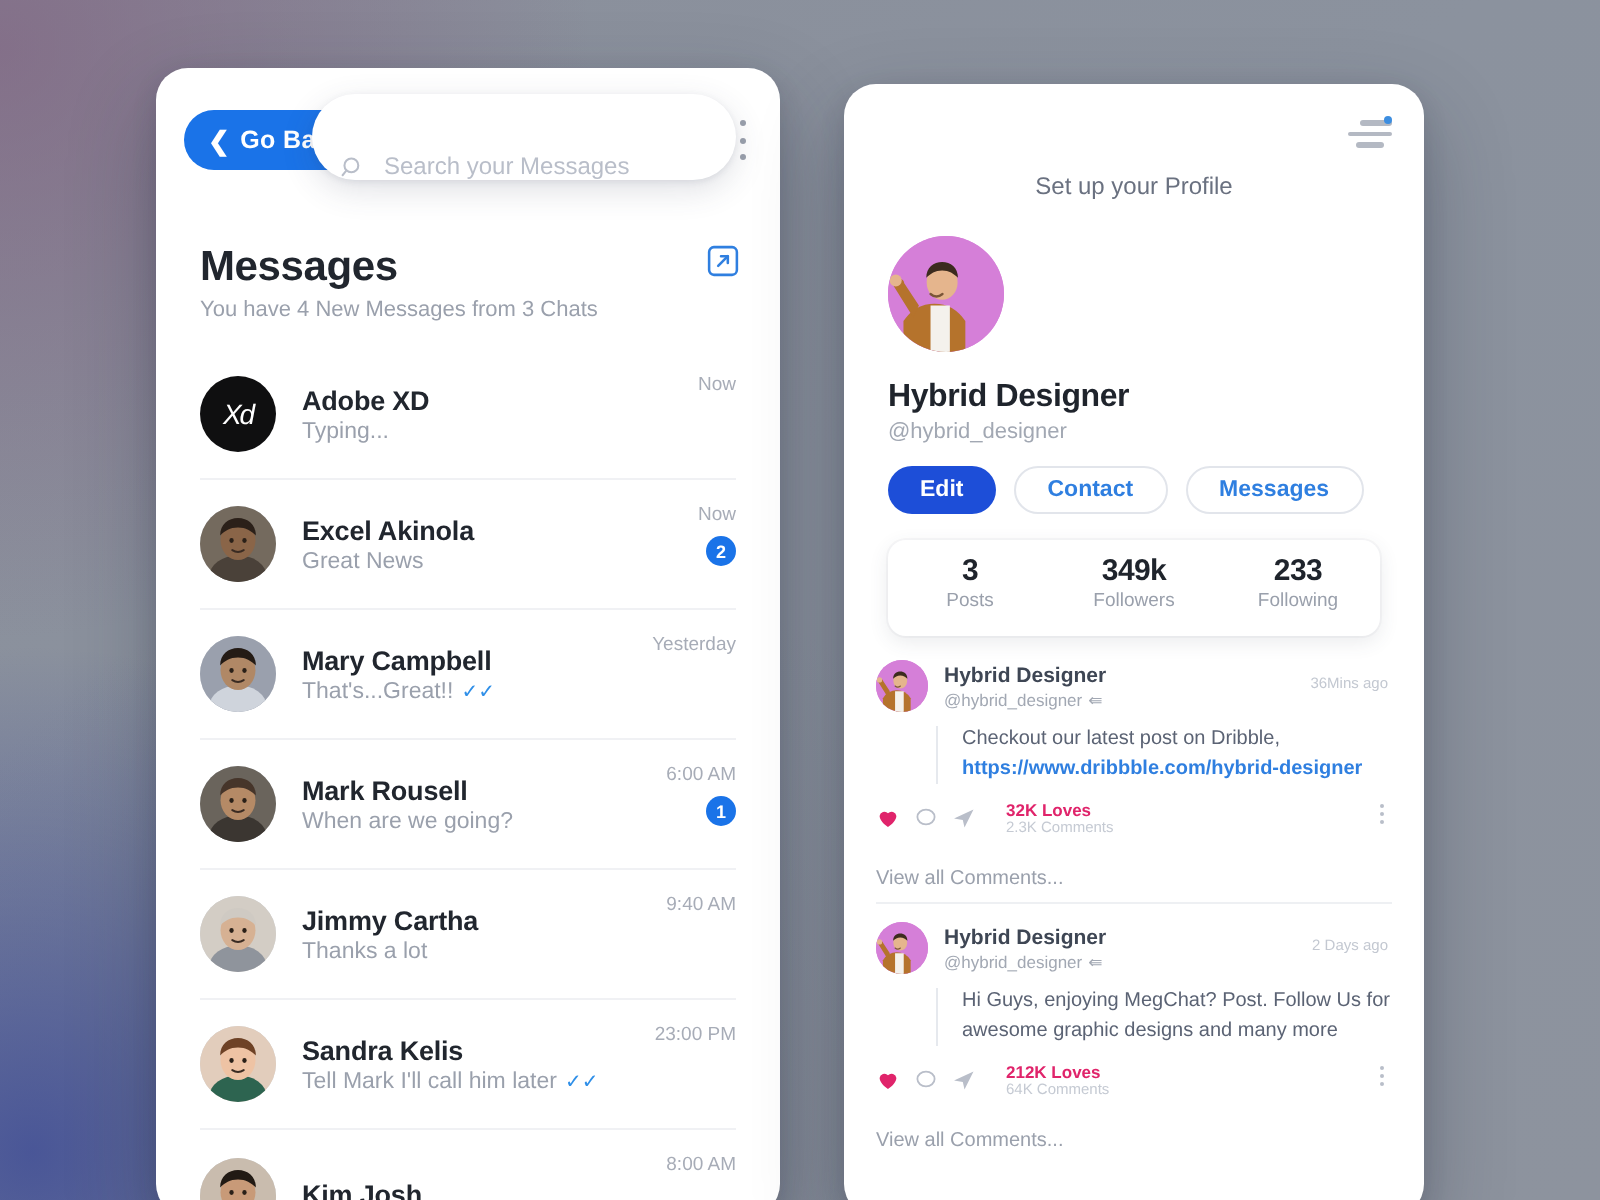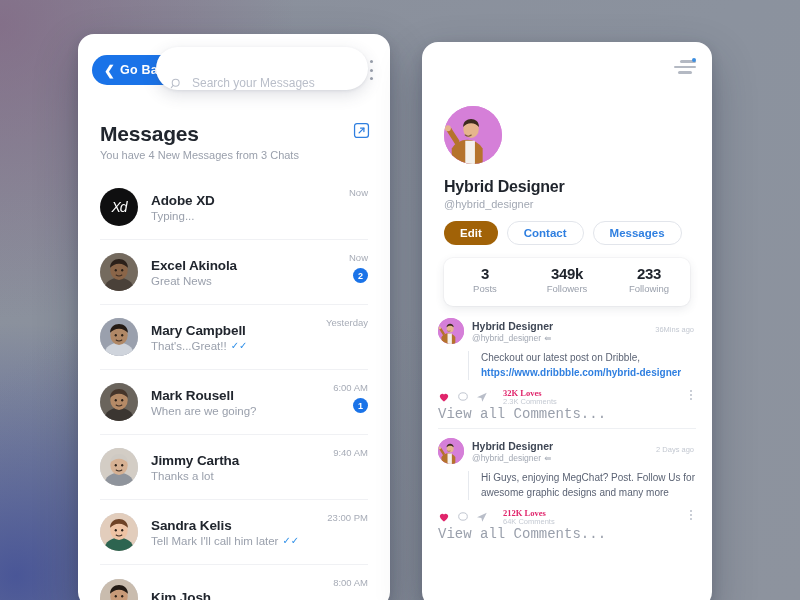--- a/index.html
+++ b/index.html
@@ -255,21 +255,21 @@
   .pbtn {
     height: 24px;
     padding: 0 16px;
     border-radius: 13px;
     font-size: 11.5px;
     font-weight: bold;
     font-family: "Liberation Sans", sans-serif;
     cursor: pointer;
     display: flex; align-items: center; justify-content: center;
   }
-  .pbtn.primary { background: #a16207; color: #fff; border: none; }
+  .pbtn.primary { background: #1d4ed8; color: #fff; border: none; }
   .pbtn.ghost   { background: #fff; color: #2f7fe0; border: 1px solid #e2e5eb; }
 
   .stats {
     margin: 13px 22px 0 22px;
     height: 48px;
     background: #fff;
     border-radius: 9px;
     box-shadow: 0 3px 10px rgba(60,70,95,0.11), 0 0 0 1px rgba(60,70,95,0.035);
     display: flex;
   }
@@ -301,29 +301,29 @@
     color: #5b6374;
   }
   .post-body a { color: #2f7fe0; font-weight: bold; text-decoration: none; }
 
   .post-actions {
     display: flex; align-items: center; gap: 7px;
     margin-top: 8px; position: relative;
   }
   .act { cursor: pointer; display: flex; align-items: center; }
   .loves { margin-left: 8px; }
-  .loves b { display: block; font-size: 8.5px; color: #e0246b; font-weight: bold; font-family: Liberation Serif, serif; }
+  .loves b { display: block; font-size: 8.5px; color: #e0246b; font-weight: bold; }
   .loves span { display: block; font-size: 7.5px; color: #c5cad3; margin-top: -1px; }
   .post-kebab {
     position: absolute; right: 4px; top: 2px;
     display: flex; flex-direction: column; gap: 2px; align-items: center; cursor: pointer;
   }
   .post-kebab i { width: 2px; height: 2px; border-radius: 50%; background: #b9bec9; display: block; }
 
-  .view-all { margin-top: 0; font-size: 14px; color: #9aa0ac; cursor: pointer; font-family: Liberation Mono, monospace; }
+  .view-all { margin-top: 16px; font-size: 10px; color: #9aa0ac; cursor: pointer; }
 </style>
 </head>
 <body>
 
 <div id="backdrop"></div>
 
 <div class="phone" id="phone-left">
 
   <div class="left-topbar">
 
@@ -512,20 +512,21 @@
 
   <div class="r-topbar">
     <div class="hamburger">
       <i></i>
         <i></i>
         <i></i>
       <span class="ham-dot"></span>
     </div>
   </div>
 
+  <div class="setup-title">Set up your Profile</div>
 
   <div class="profile-block">
     <div class="profile-avatar" id="profile-avatar">
         <svg viewBox="0 0 60 60" style="width:100%;height:100%;display:block">
           <rect width="60" height="60" fill="#d57fd8"></rect>
           <path d="M8 60 L8 44 q6-9 16-9 t16 9 L40 60 Z" fill="#b5732c"></path>
           <path d="M22 36 h10 v24 h-10z" fill="#f4f1ec"></path>
           <ellipse cx="28" cy="24" rx="8" ry="9" fill="#e5b58d"></ellipse>
           <path d="M19.8 21.6c0-5.4 3.8-8.2 8.2-8.2s8.2 2.8 8.2 8.2c-2.2-2.2-4.6-3.8-8.2-3.8s-6 1.6-8.2 3.8z" fill="#3c2b1e"></path>
           <path d="M22 30q3 2.6 6.2 0" stroke="#7a5638" stroke-width="1.2" fill="none" stroke-linecap="round"></path>

